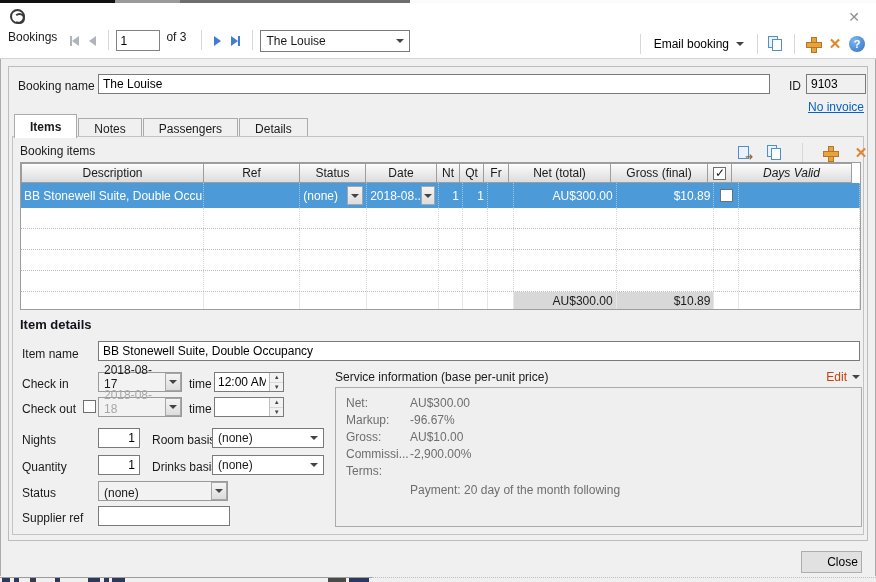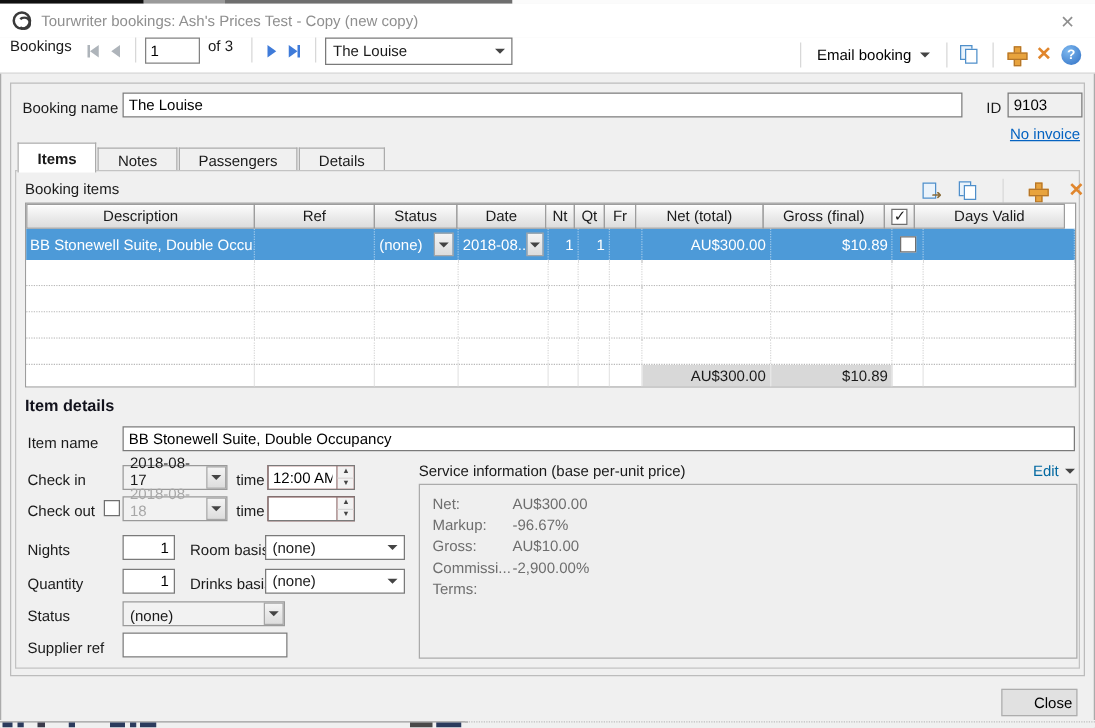--- a/index.html
+++ b/index.html
@@ -120,21 +120,21 @@
   .spin-btns span:last-child { border-bottom:none; }
   .dcombo { border:1px solid #9a9a9a; background:#f2f2f2; height:20px; display:flex; align-items:flex-end; padding-left:5px; }
   .dcombo.disabled { color:#a7a7a7; }
   .dcombo .combo-btn { height:18px; }
 
   
   .svc-panel { left:335px; top:387px; width:527px; height:140px; border:1px solid #ababab; background:#efefef; padding:7px 0 0 10px; }
   .svc-row { display:flex; line-height:17px; color:#6e6e6e; }
   .svc-row .k { width:64px; overflow:hidden; white-space:nowrap; }
   .svc-row.pay { margin-top:2px; }
-  .edit-btn { display:flex; align-items:center; gap:5px; color:#0369a1; }
+  .edit-btn { display:flex; align-items:center; gap:5px; color:#c2410c; }
 
   
   .close-btn { left:801px; top:551px; width:61px; height:22px; background:#e1e1e1; border:1px solid #adadad;
     font:inherit; text-align:center;padding-left:22px; }
 
   
   .bottom-sliver { left:0; top:576px; width:876px; height:6px; background:#f0f0f0; }
   .bs-line-l { position:absolute; left:0; top:1px; width:372px; height:1px; background:#9c9c9c; }
   .bs-line-r { position:absolute; left:372px; top:1px; width:504px; height:1px; border-top:1px dotted #bdbdbd; }
   .bs-seg { position:absolute; top:2px; height:4px; background:#2b3a5c; }
@@ -146,21 +146,20 @@
 
 
 <div class="abs top-sliver ts1"></div>
 <div class="abs top-sliver ts2"></div>
 <div class="abs top-sliver ts3"></div>
 <div class="abs top-sliver ts4"></div>
 
 
 <div class="abs titlebar">
   <span class="app-icon"></span>
-  <span class="title-text">Tourwriter bookings: Ash's Prices Test - Copy (new copy)</span>
   <span class="title-close">✕</span>
 </div>
 
 
 <div class="abs toolbar">
   <span class="tb-label">Bookings</span>
   <span class="nav-btn">
       <span class="bar-gray"></span>
       <span class="tri tri-left-gray"></span>
     </span>
@@ -264,21 +263,21 @@
     <span class="gh" style="width:67px;">Status</span>
     <span class="gh" style="width:72px;">Date</span>
     <span class="gh" style="width:24px;">Nt</span>
     <span class="gh" style="width:25px;text-align:center;">Qt</span>
     <span class="gh" style="width:26px;">Fr</span>
     <span class="gh" style="width:103px;">Net (total)</span>
     <span class="gh" style="width:98px;">Gross (final)</span>
     <span class="gh" style="width:25px;">
         <span class="chk checked"></span>
       </span>
-    <span class="gh" style="width:121px;">Days Valid</span>
+    <span class="gh" style="width:121px;font-style:italic;">Days Valid</span>
   </div>
 
   <div class="grow row-sel">
     <span class="gcell" style="width:183px;">BB Stonewell Suite, Double Occu..</span>
     <span class="gcell" style="width:97px;"></span>
     <span class="gcell" style="width:67px;">
       <span>(none)</span>
       <span class="combo-btn">
           <span class="caret-down"></span>
         </span>
@@ -462,20 +461,21 @@
   <div class="svc-row">
       <span class="k">Commissi...</span>
       <span>-2,900.00%</span>
     </div>
   <div class="svc-row">
       <span class="k">Terms:</span>
       <span></span>
     </div>
   <div class="svc-row pay">
       <span class="k"></span>
+      <span>Payment: 20 day of the month following</span>
     </div>
 </div>
 
 
 <button class="abs close-btn">Close</button>
 
 
 <div class="abs bottom-sliver">
   <span class="bs-line-l"></span>
     <span class="bs-line-r"></span>

